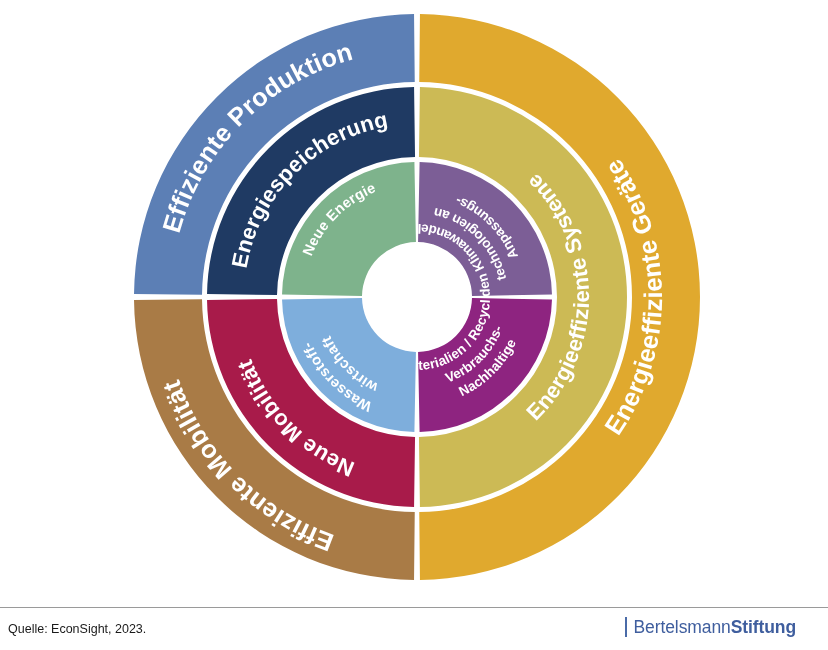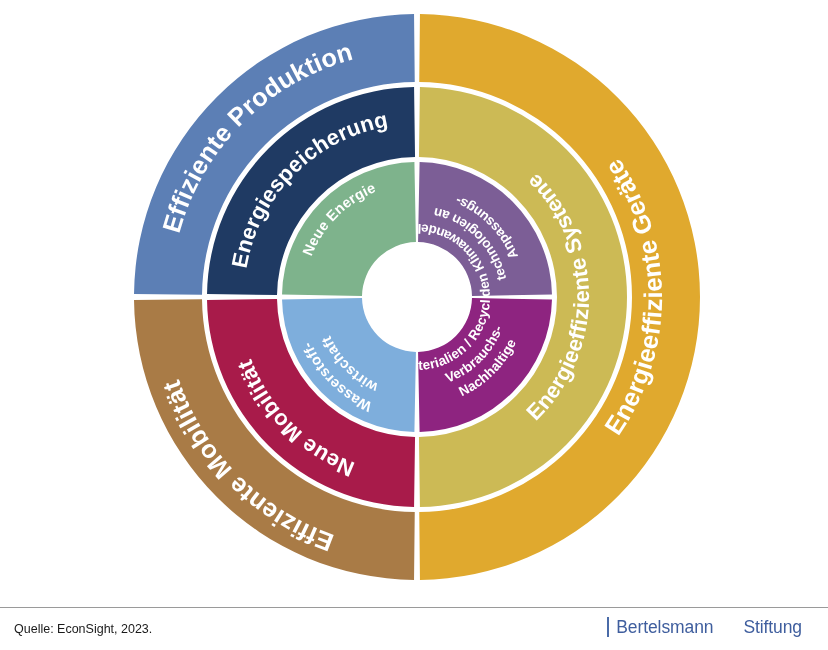--- a/index.html
+++ b/index.html
@@ -38,21 +38,21 @@
   #footer-rule {
     position: absolute;
     left: 0;
     top: 607px;
     width: 828px;
     height: 1px;
     background: #9a9a9a;
   }
   #footer {
     position: absolute;
-    left: 10px;
+    left: 4px;
     top: 608px;
     width: 796px;
     height: 42px;
   }
   #source-note {
     position: absolute;
     left: 4px;
     top: 14px;
     font-size: 12.5px;
     color: #1a1a1a;
@@ -72,21 +72,21 @@
     height: 20px;
     background: #4A6BA8;
     margin-right: 7px;
   }
   .brand-word {
     font-family: "Liberation Sans", sans-serif;
     font-size: 17.5px;
     color: #3F5E9E;
     letter-spacing: -0.1px;
   }
-  .brand-word.bold { font-weight: normal; padding-left: 30px; }
+  .brand-word.bold { font-weight: bold; }
 </style>
 </head>
 <body>
 
 <div id="diagram-stage">
   <svg id="sunburst" width="828" height="600" viewBox="0 0 828 600">
     <defs id="text-paths">
         <path id="tp0" d="M 417 549 A 252 252 0 0 1 165 297.00000000000006" fill="none"></path>
         <path id="tp1" d="M 171 297.00000000000006 A 246 246 0 0 1 416.99999999999994 51" fill="none"></path>
         <path id="tp2" d="M 557.5262269060063 497.692250850803 A 245 245 0 0 0 557.5262269060063 96.30774914919701" fill="none"></path>

